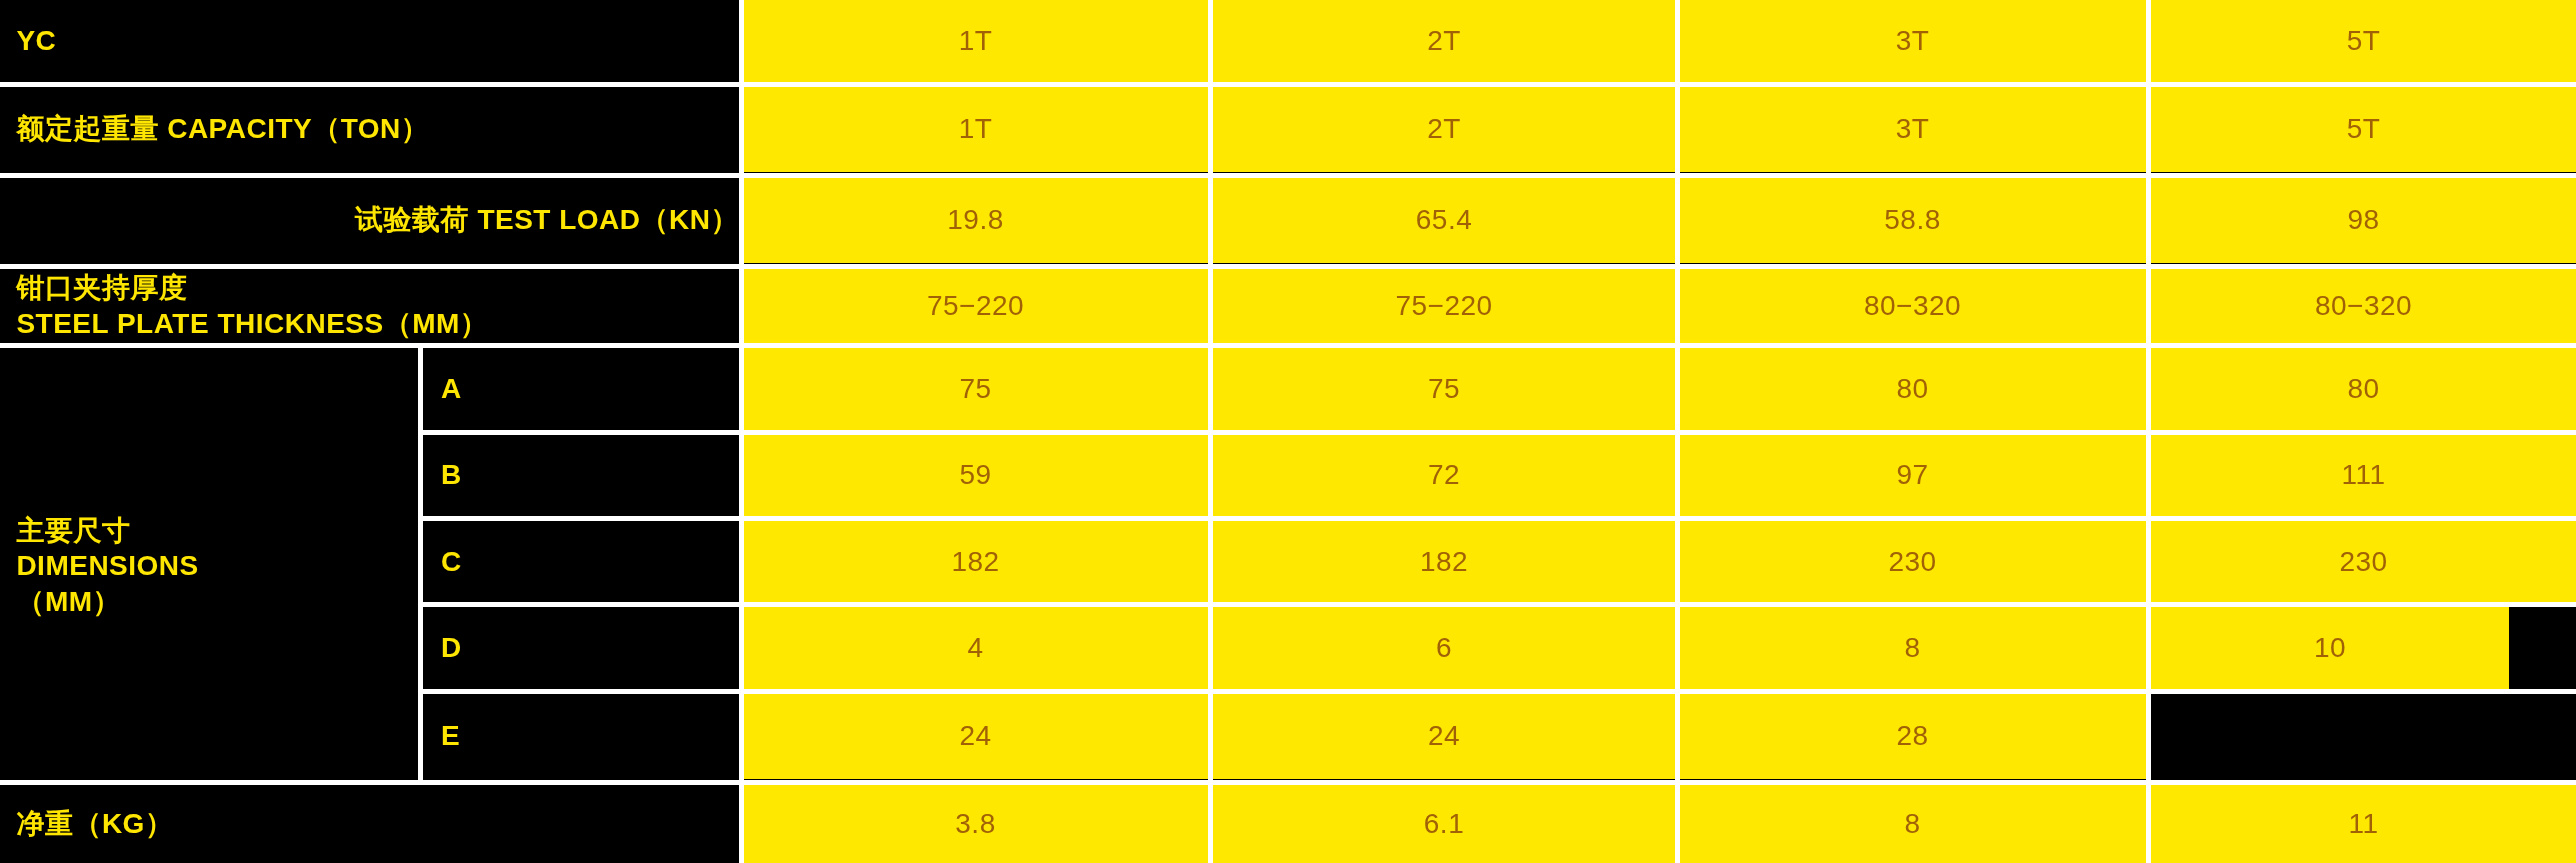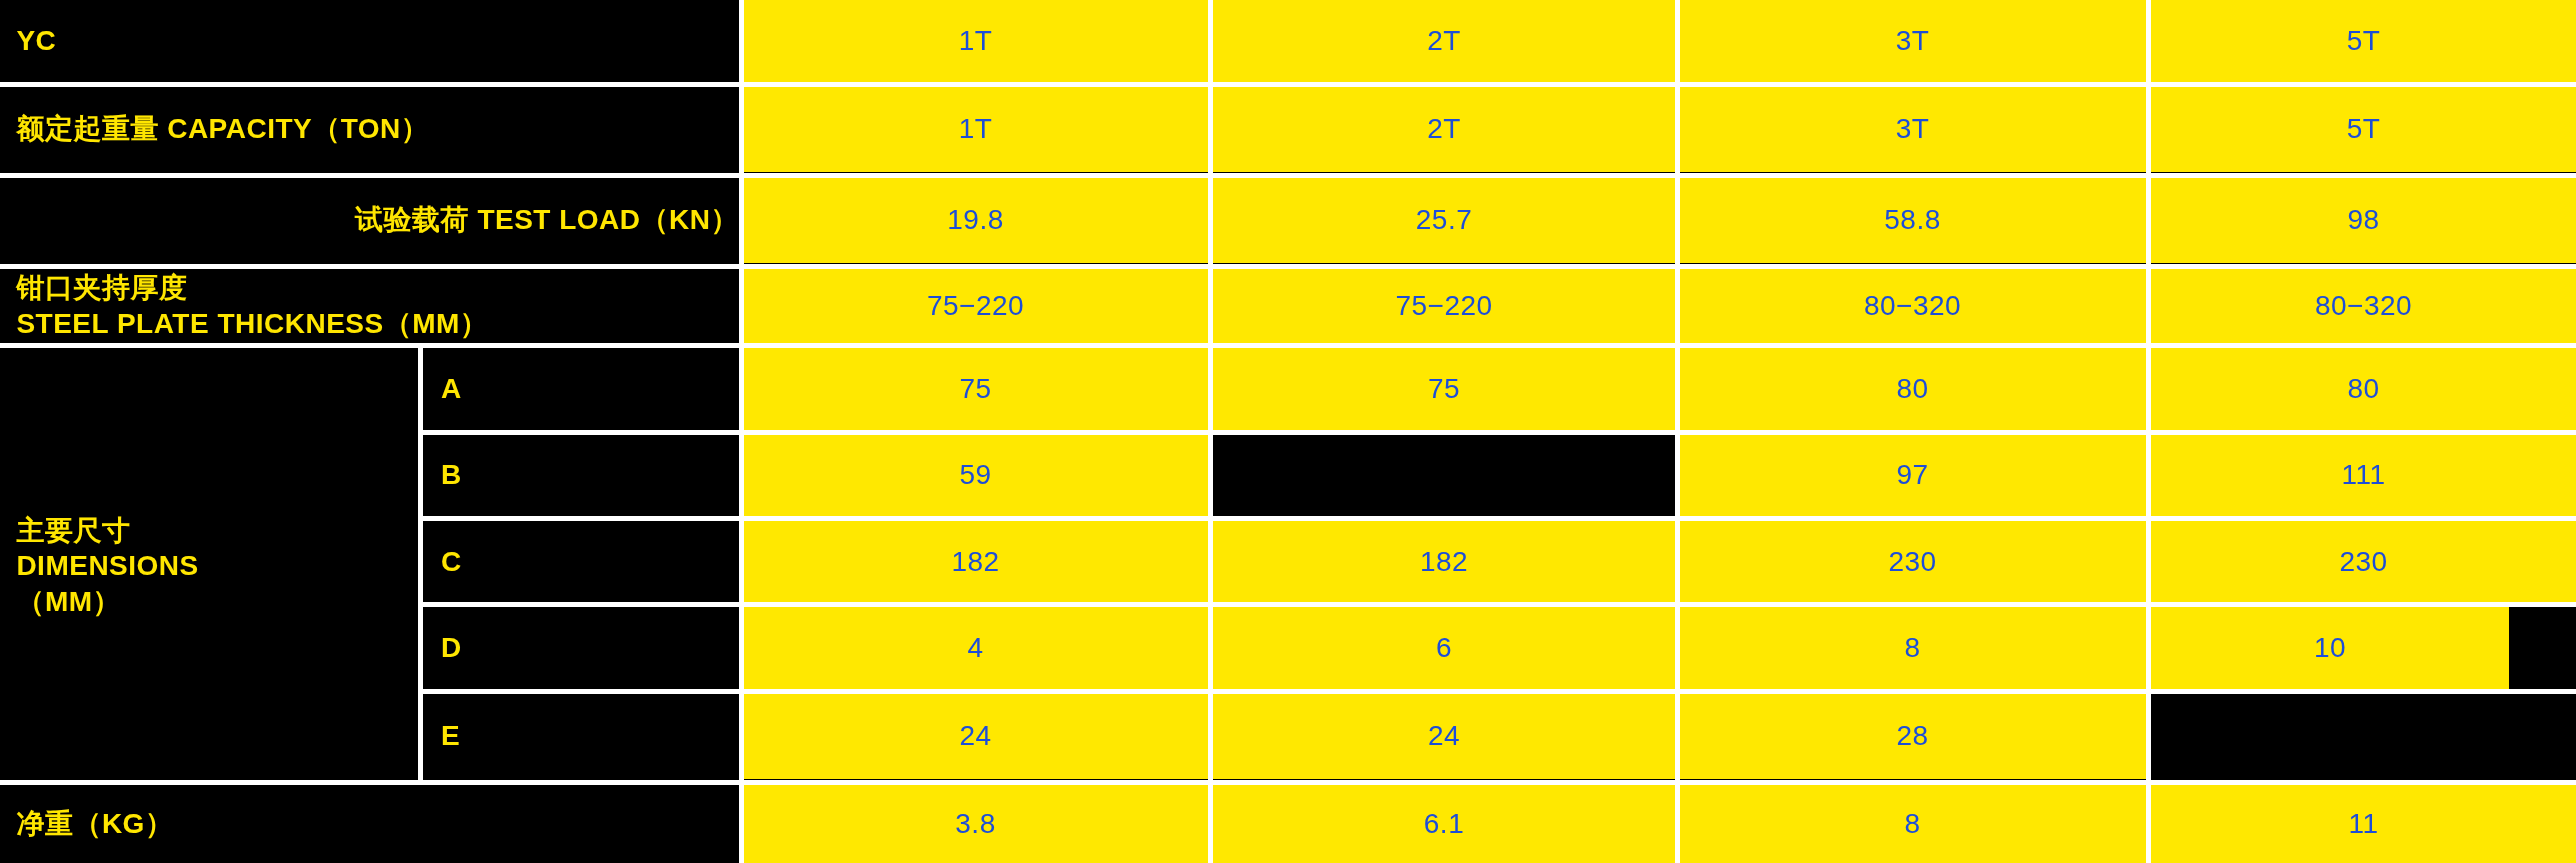--- a/index.html
+++ b/index.html
@@ -45,21 +45,21 @@
   .sub-label-cell {
     background: #000000;
     color: #FFE600;
     padding-left: 18px;
     font-weight: bold;
     font-size: 28px;
   }
 
   .data-cell {
     background: #FFE800;
-    color: #1d4ed8;
+    color: #a16207;
     justify-content: center;
     font-size: 28px;
     font-weight: 500;
     letter-spacing: 0.5px;
   }
 
   
   .gridline {
     position: absolute;
     background: #FFFFFF;
@@ -85,21 +85,21 @@
   </div>
   <div class="cell data-cell" style="left:743px; top:86px; width:465px; height:86px;">1T</div>
   <div class="cell data-cell" style="left:1213px; top:86px; width:462px; height:86px;">2T</div>
   <div class="cell data-cell" style="left:1679px; top:86px; width:467px; height:86px;">3T</div>
   <div class="cell data-cell" style="left:2151px; top:86px; width:425px; height:86px;">5T</div>
 
   <div class="cell label-cell" style="left:0px; top:177px; width:739px; height:86px;justify-content:flex-end;">
     <span class="txt">试验载荷 TEST LOAD（KN）</span>
   </div>
   <div class="cell data-cell" style="left:743px; top:177px; width:465px; height:86px;">19.8</div>
-  <div class="cell data-cell" style="left:1213px; top:177px; width:462px; height:86px;">25.7</div>
+  <div class="cell data-cell" style="left:1213px; top:177px; width:462px; height:86px;">65.4</div>
   <div class="cell data-cell" style="left:1679px; top:177px; width:467px; height:86px;">58.8</div>
   <div class="cell data-cell" style="left:2151px; top:177px; width:425px; height:86px;">98</div>
 
   <div class="cell label-cell" style="left:0px; top:268px; width:739px; height:75px;">
     <span class="txt">钳口夹持厚度
 STEEL PLATE THICKNESS（MM）</span>
   </div>
   <div class="cell data-cell" style="left:743px; top:268px; width:465px; height:75px;">75−220</div>
   <div class="cell data-cell" style="left:1213px; top:268px; width:462px; height:75px;">75−220</div>
   <div class="cell data-cell" style="left:1679px; top:268px; width:467px; height:75px;">80−320</div>
@@ -116,20 +116,21 @@
   </div>
   <div class="cell data-cell" style="left:743px; top:348px; width:465px; height:82px;">75</div>
   <div class="cell data-cell" style="left:1213px; top:348px; width:462px; height:82px;">75</div>
   <div class="cell data-cell" style="left:1679px; top:348px; width:467px; height:82px;">80</div>
   <div class="cell data-cell" style="left:2151px; top:348px; width:425px; height:82px;">80</div>
 
   <div class="cell sub-label-cell" style="left:423px; top:434px; width:316px; height:82px;">
     <span class="txt">B</span>
   </div>
   <div class="cell data-cell" style="left:743px; top:434px; width:465px; height:82px;">59</div>
+  <div class="cell data-cell" style="left:1213px; top:434px; width:462px; height:82px;">72</div>
   <div class="cell data-cell" style="left:1679px; top:434px; width:467px; height:82px;">97</div>
   <div class="cell data-cell" style="left:2151px; top:434px; width:425px; height:82px;">111</div>
 
   <div class="cell sub-label-cell" style="left:423px; top:521px; width:316px; height:82px;">
     <span class="txt">C</span>
   </div>
   <div class="cell data-cell" style="left:743px; top:521px; width:465px; height:82px;">182</div>
   <div class="cell data-cell" style="left:1213px; top:521px; width:462px; height:82px;">182</div>
   <div class="cell data-cell" style="left:1679px; top:521px; width:467px; height:82px;">230</div>
   <div class="cell data-cell" style="left:2151px; top:521px; width:425px; height:82px;">230</div>

